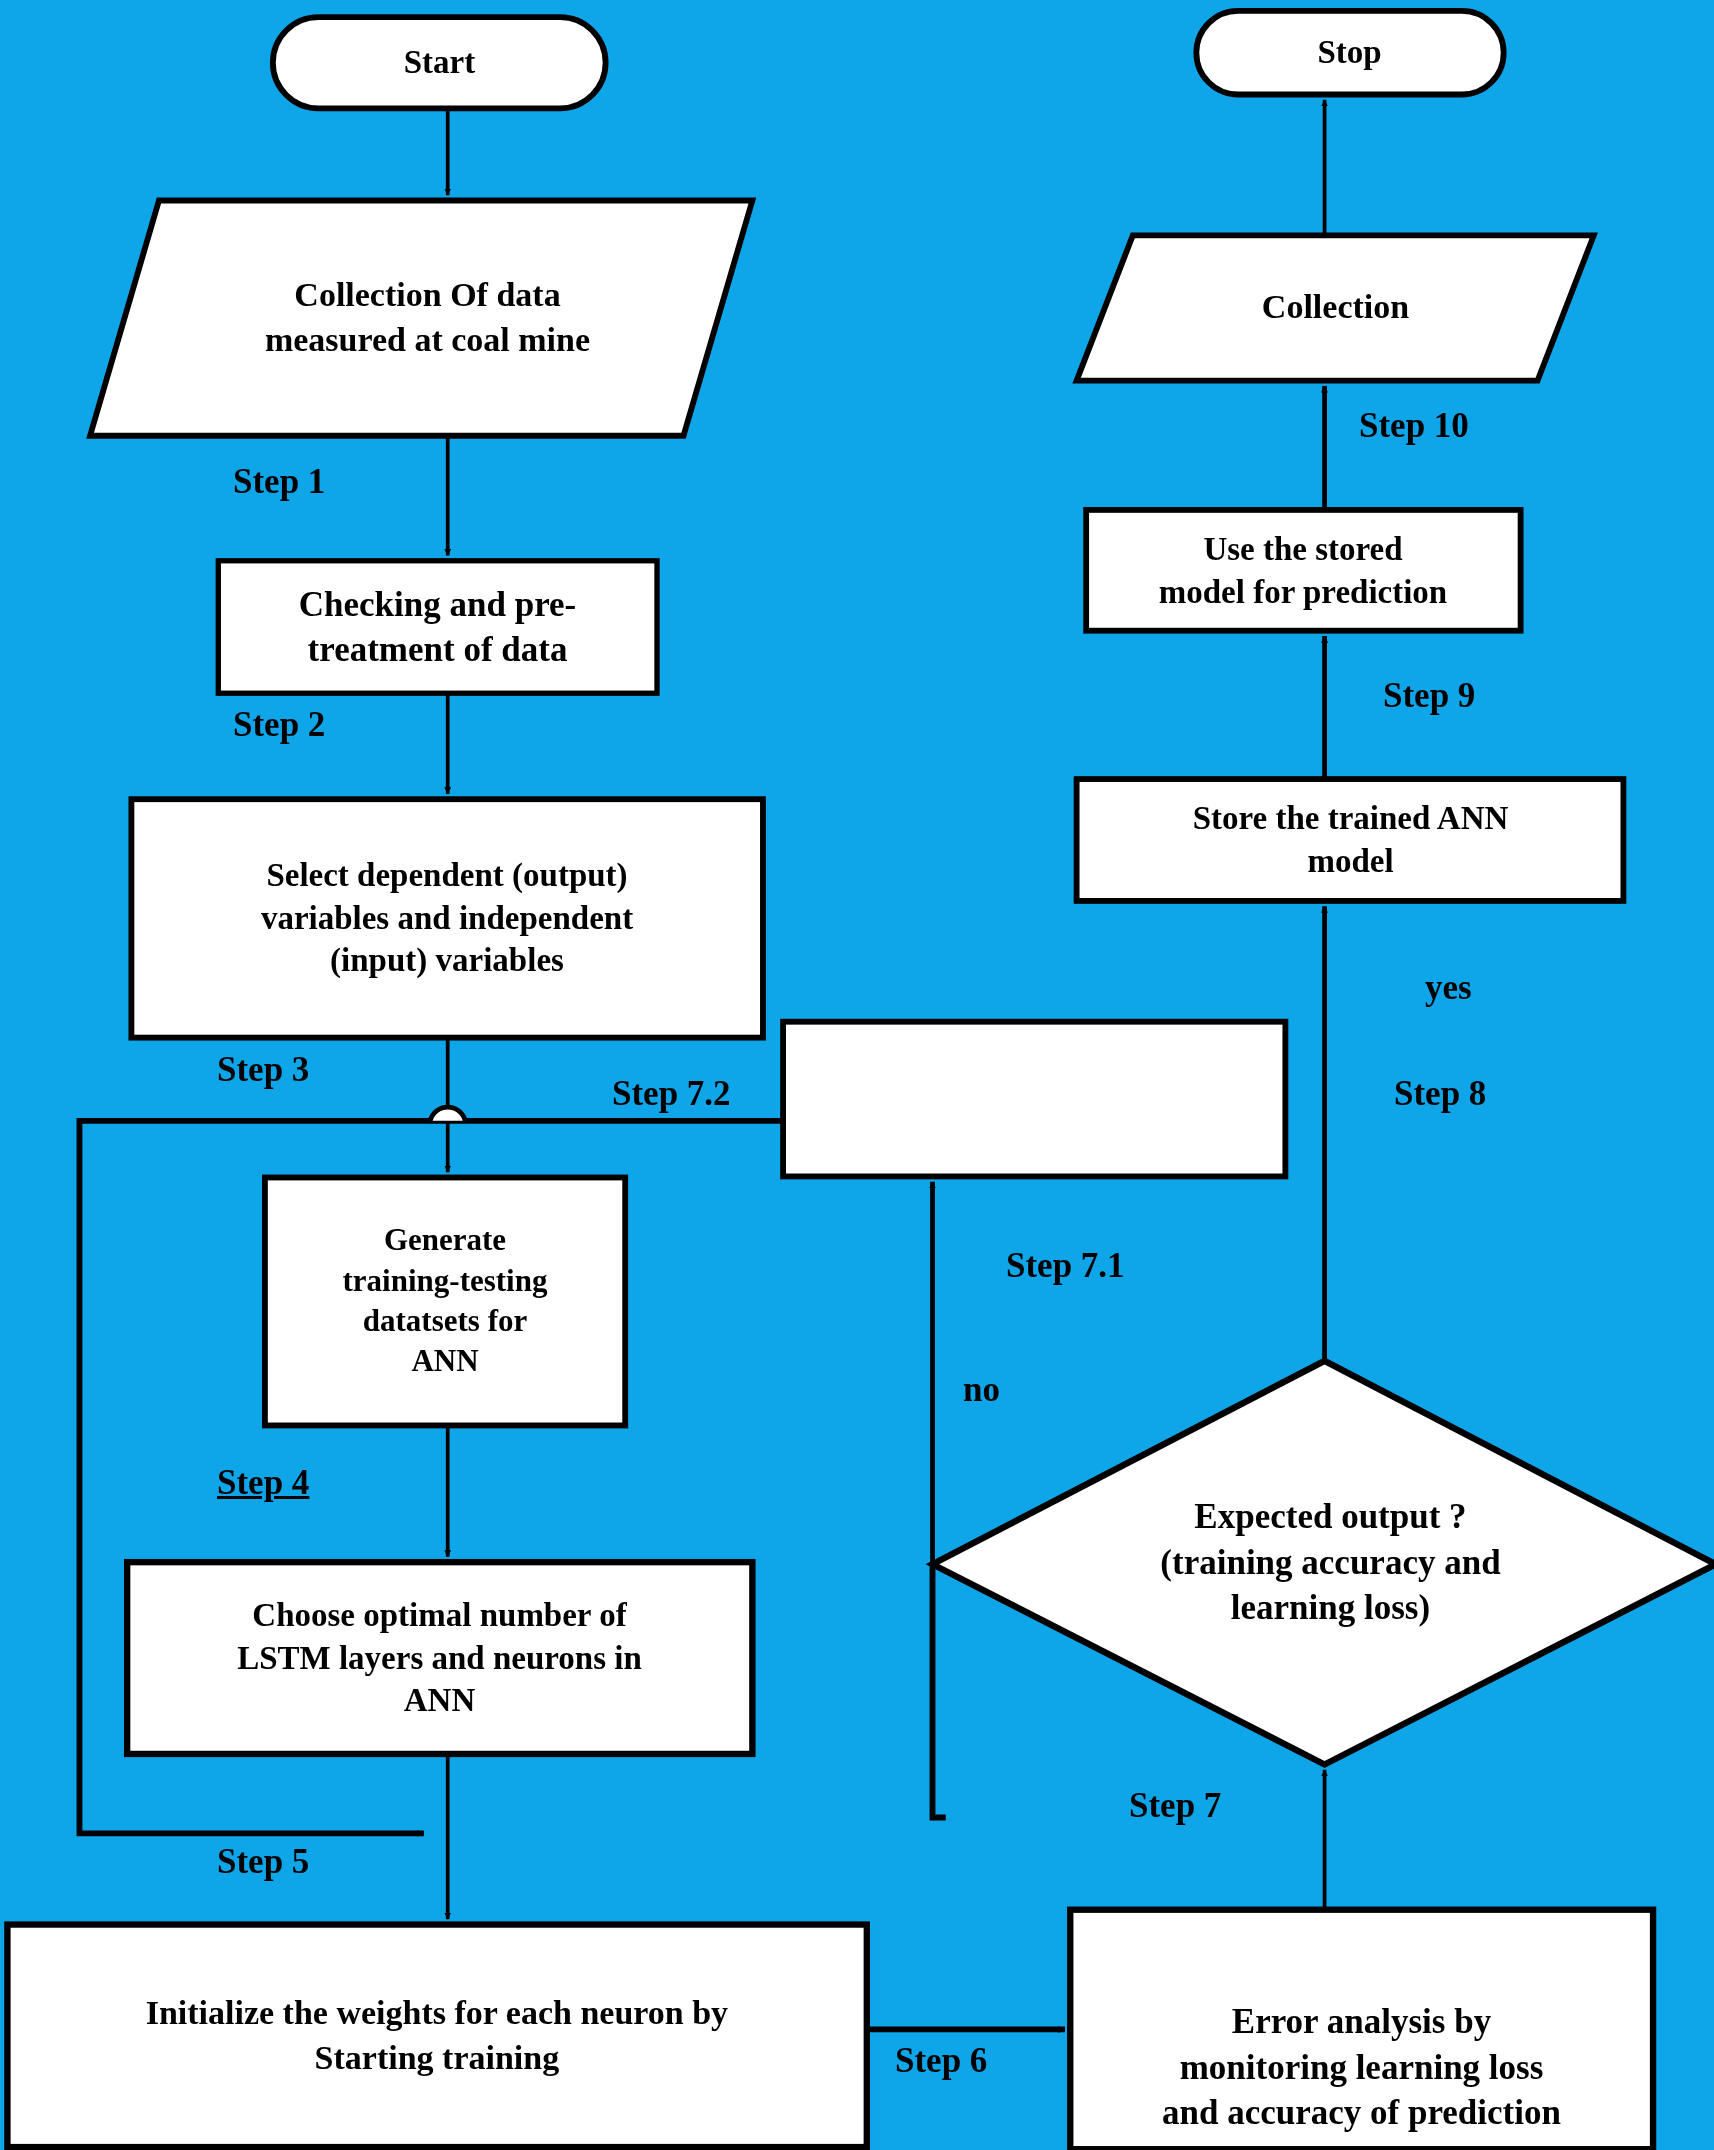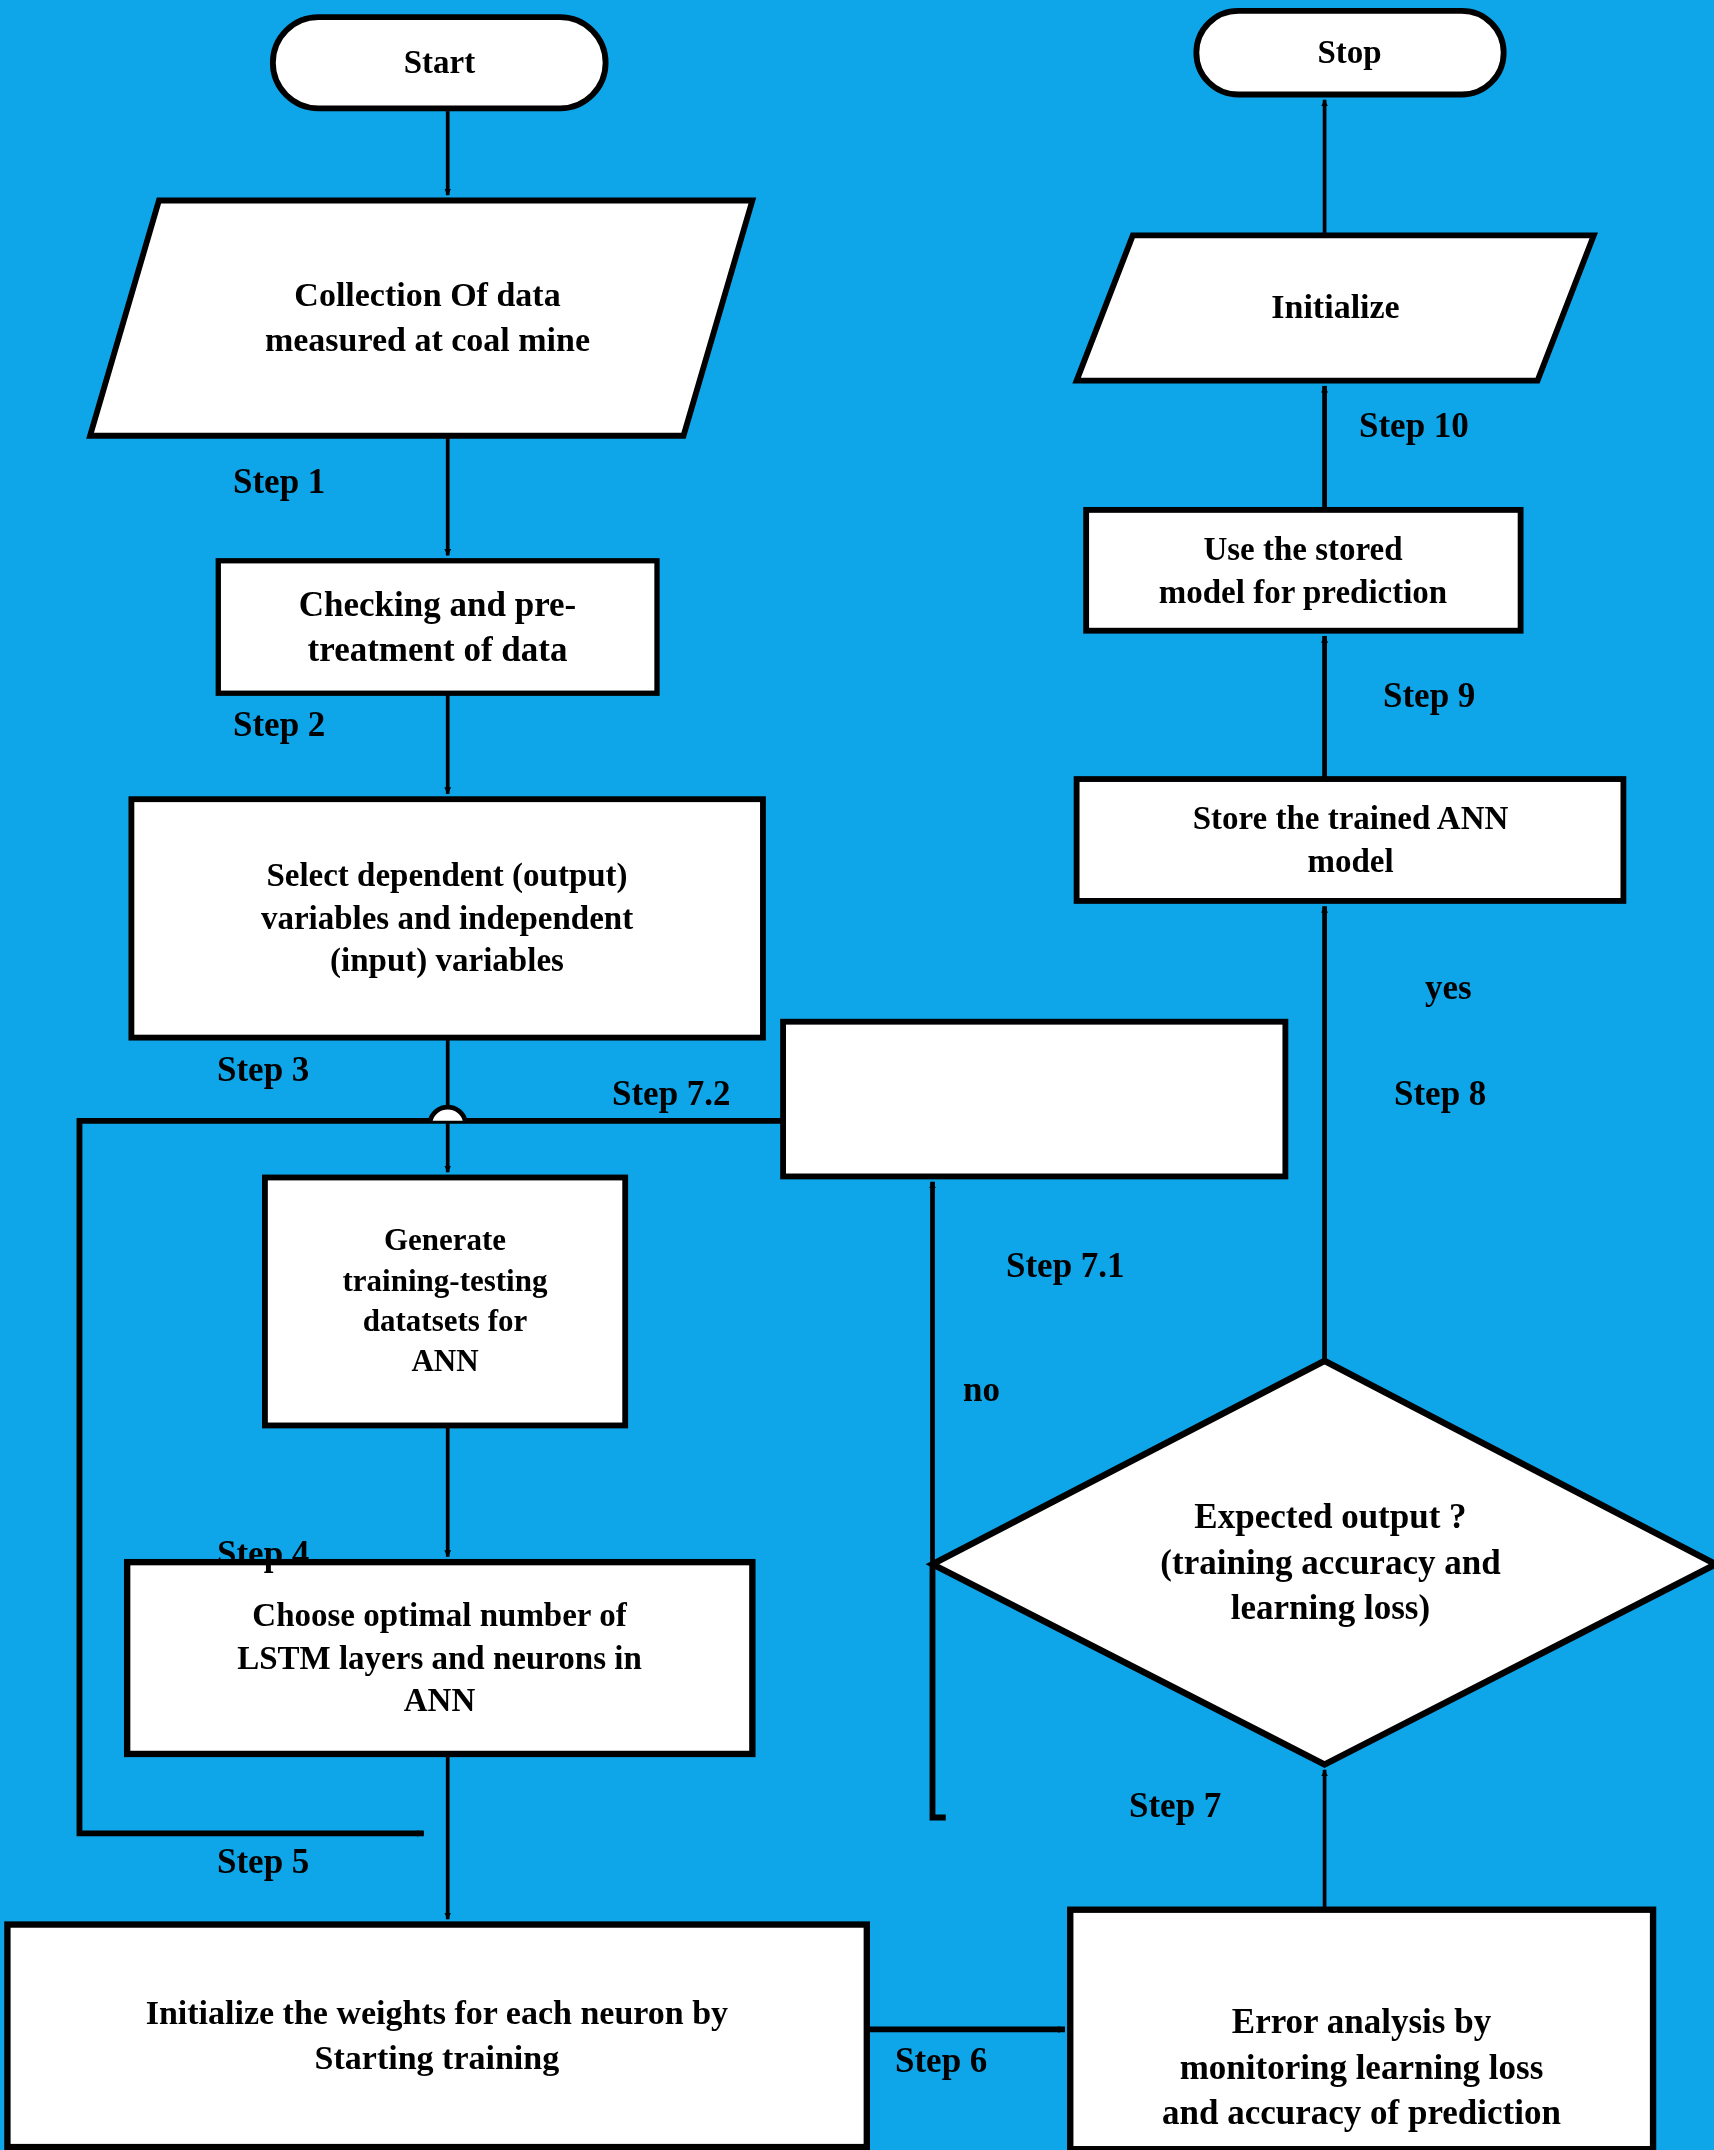--- a/index.html
+++ b/index.html
@@ -159,31 +159,31 @@
 (training accuracy and
 learning loss)</div>
 
 
   <div class="node-label t62" style="left:1077px; top:779px; width:547px; height:122px;">Store the trained ANN
 model</div>
 
   <div class="node-label t62" style="left:1086px; top:510px; width:434px; height:121px;">Use the stored
 model for prediction</div>
 
-  <div class="node-label t64" style="left:1092px; top:235px; width:487px; height:145px;">Initialize</div>
+  <div class="node-label t64" style="left:1092px; top:235px; width:487px; height:145px;">Collection</div>
 
   <div class="node-label t62" style="left:1196px; top:10.6px; width:307px; height:84px;">Stop</div>
 
   <div class="edge-label t60" style="left:233px; top:464px;">Step 1</div>
 
   <div class="edge-label t60" style="left:233px; top:707px;">Step 2</div>
 
   <div class="edge-label t60" style="left:217px; top:1052px;">Step 3</div>
 
-  <div class="edge-label t60" style="left:217px; top:1536px;">Step 4</div>
+  <div class="edge-label t60" style="left:217px; top:1465px;text-decoration:underline;">Step 4</div>
 
   <div class="edge-label t60" style="left:217px; top:1844px;">Step 5</div>
 
   <div class="edge-label t60" style="left:895px; top:2043px;">Step 6</div>
 
   <div class="edge-label t60" style="left:1129px; top:1788px;">Step 7</div>
 
   <div class="edge-label t60" style="left:1006px; top:1248px;">Step 7.1</div>
 
   <div class="edge-label t60" style="left:612px; top:1076px;">Step 7.2</div>

